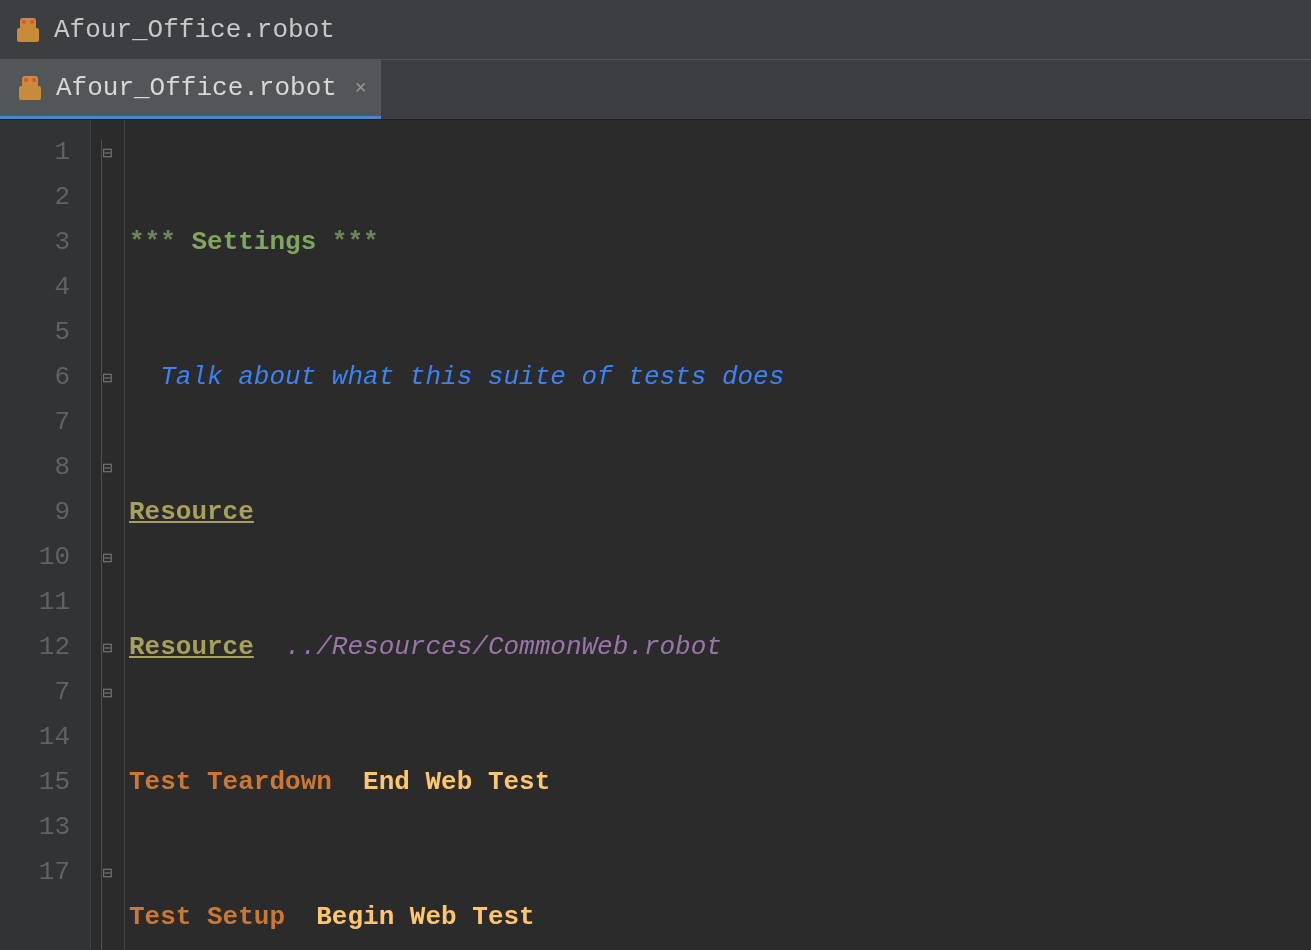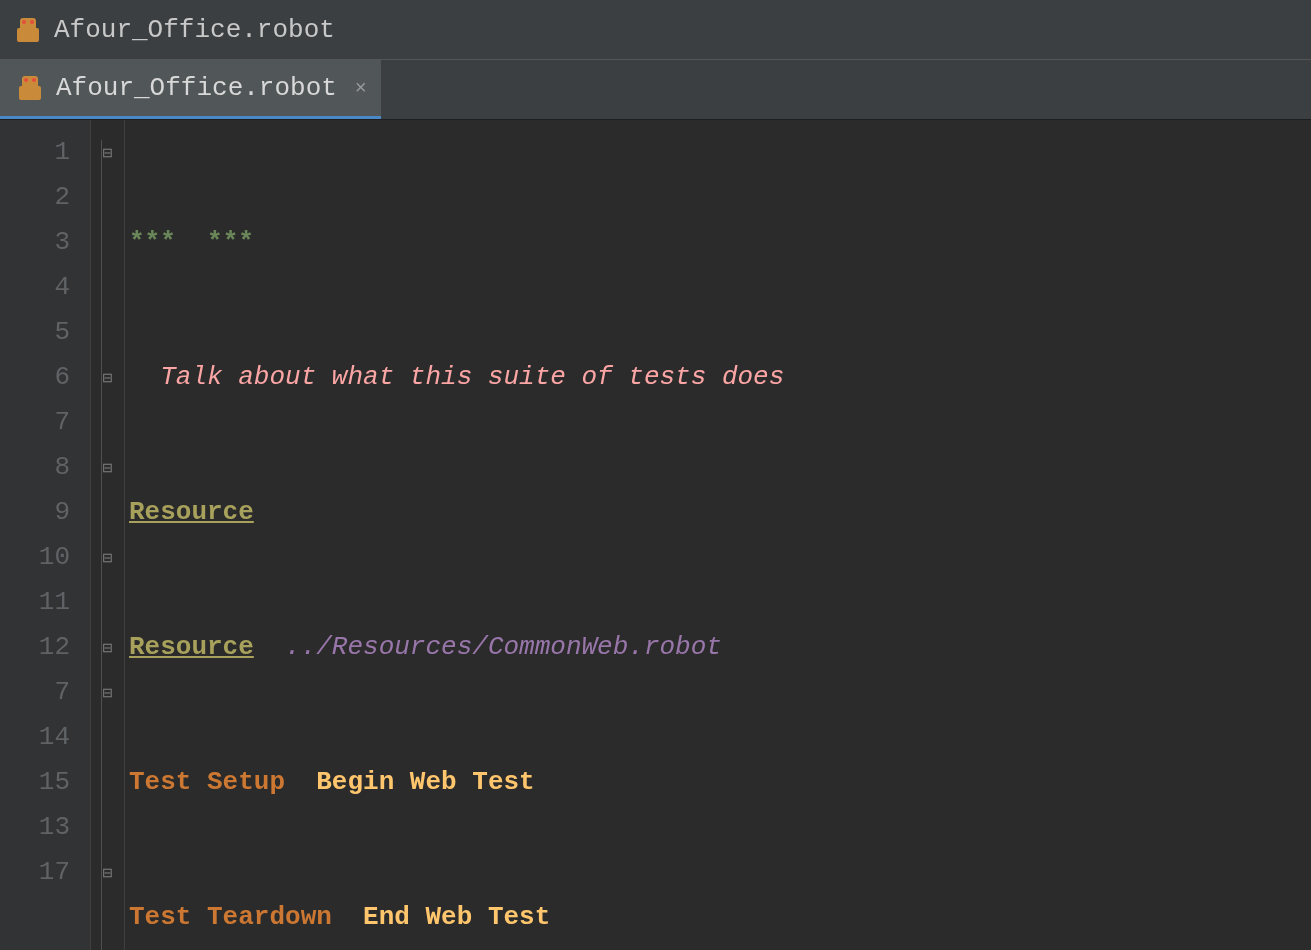--- a/index.html
+++ b/index.html
@@ -146,21 +146,21 @@
     }
     .code-line {
       height: 45px;
       display: flex;
       align-items: center;
     }
     .tok-section { color: #6a8759; font-weight: bold; }
     .tok-section-name { color: #7fa65e; font-weight: bold; }
     .tok-setting-orange { color: #cc7832; font-weight: bold; }
     .tok-setting-olive { color: #a8a15b; font-weight: bold; text-decoration: underline; }
-    .tok-doc-italic { color: #fca5a5; font-style: italic; }
+    .tok-doc-italic { color: #3b82f6; font-style: italic; }
     .tok-resource-path { color: #9876aa; font-style: italic; }
     .tok-keyword-call { color: #ffc66d; font-weight: bold; }
   </style>
 </head>
 <body>
 
 <div class="breadcrumb-bar">
   <span class="robot-icon robot-icon-big">
     <span class="robot-head"></span>
     <span class="robot-body"></span>
@@ -212,26 +212,26 @@
       <div class="fold-mark" style="height: 45px;">⊟</div>
       <div class="fold-mark" style="height: 45px;"> </div>
       <div class="fold-mark" style="height: 45px;">⊟</div>
       <div class="fold-mark" style="height: 45px;">⊟</div>
       <div class="fold-mark" style="height: 45px;"> </div>
       <div class="fold-mark" style="height: 45px;"> </div>
       <div class="fold-mark" style="height: 45px;"> </div>
       <div class="fold-mark" style="height: 45px;">⊟</div>
     </div>
   <div class="code-area">
-    <div class="code-line"><span class="tok-section">*** </span><span class="tok-section"> ***</span></div>
+    <div class="code-line"><span class="tok-section">*** </span><span class="tok-section-name">Settings</span><span class="tok-section"> ***</span></div>
     <div class="code-line"><span>  </span><span class="tok-doc-italic">Talk about what this suite of tests does</span></div>
     <div class="code-line"><span class="tok-setting-olive">Resource</span><span>  </span></div>
     <div class="code-line"><span class="tok-setting-olive">Resource</span><span>  </span><span class="tok-resource-path">../Resources/CommonWeb.robot</span></div>
+    <div class="code-line"><span class="tok-setting-orange">Test Teardown</span><span>  </span><span class="tok-keyword-call">End Web Test</span></div>
     <div class="code-line"><span class="tok-setting-orange">Test Setup</span><span>  </span><span class="tok-keyword-call">Begin Web Test</span></div>
-    <div class="code-line"><span class="tok-setting-orange">Test Teardown</span><span>  </span><span class="tok-keyword-call">End Web Test</span></div>
     
     
     
     
     
     
     
     
     
     

